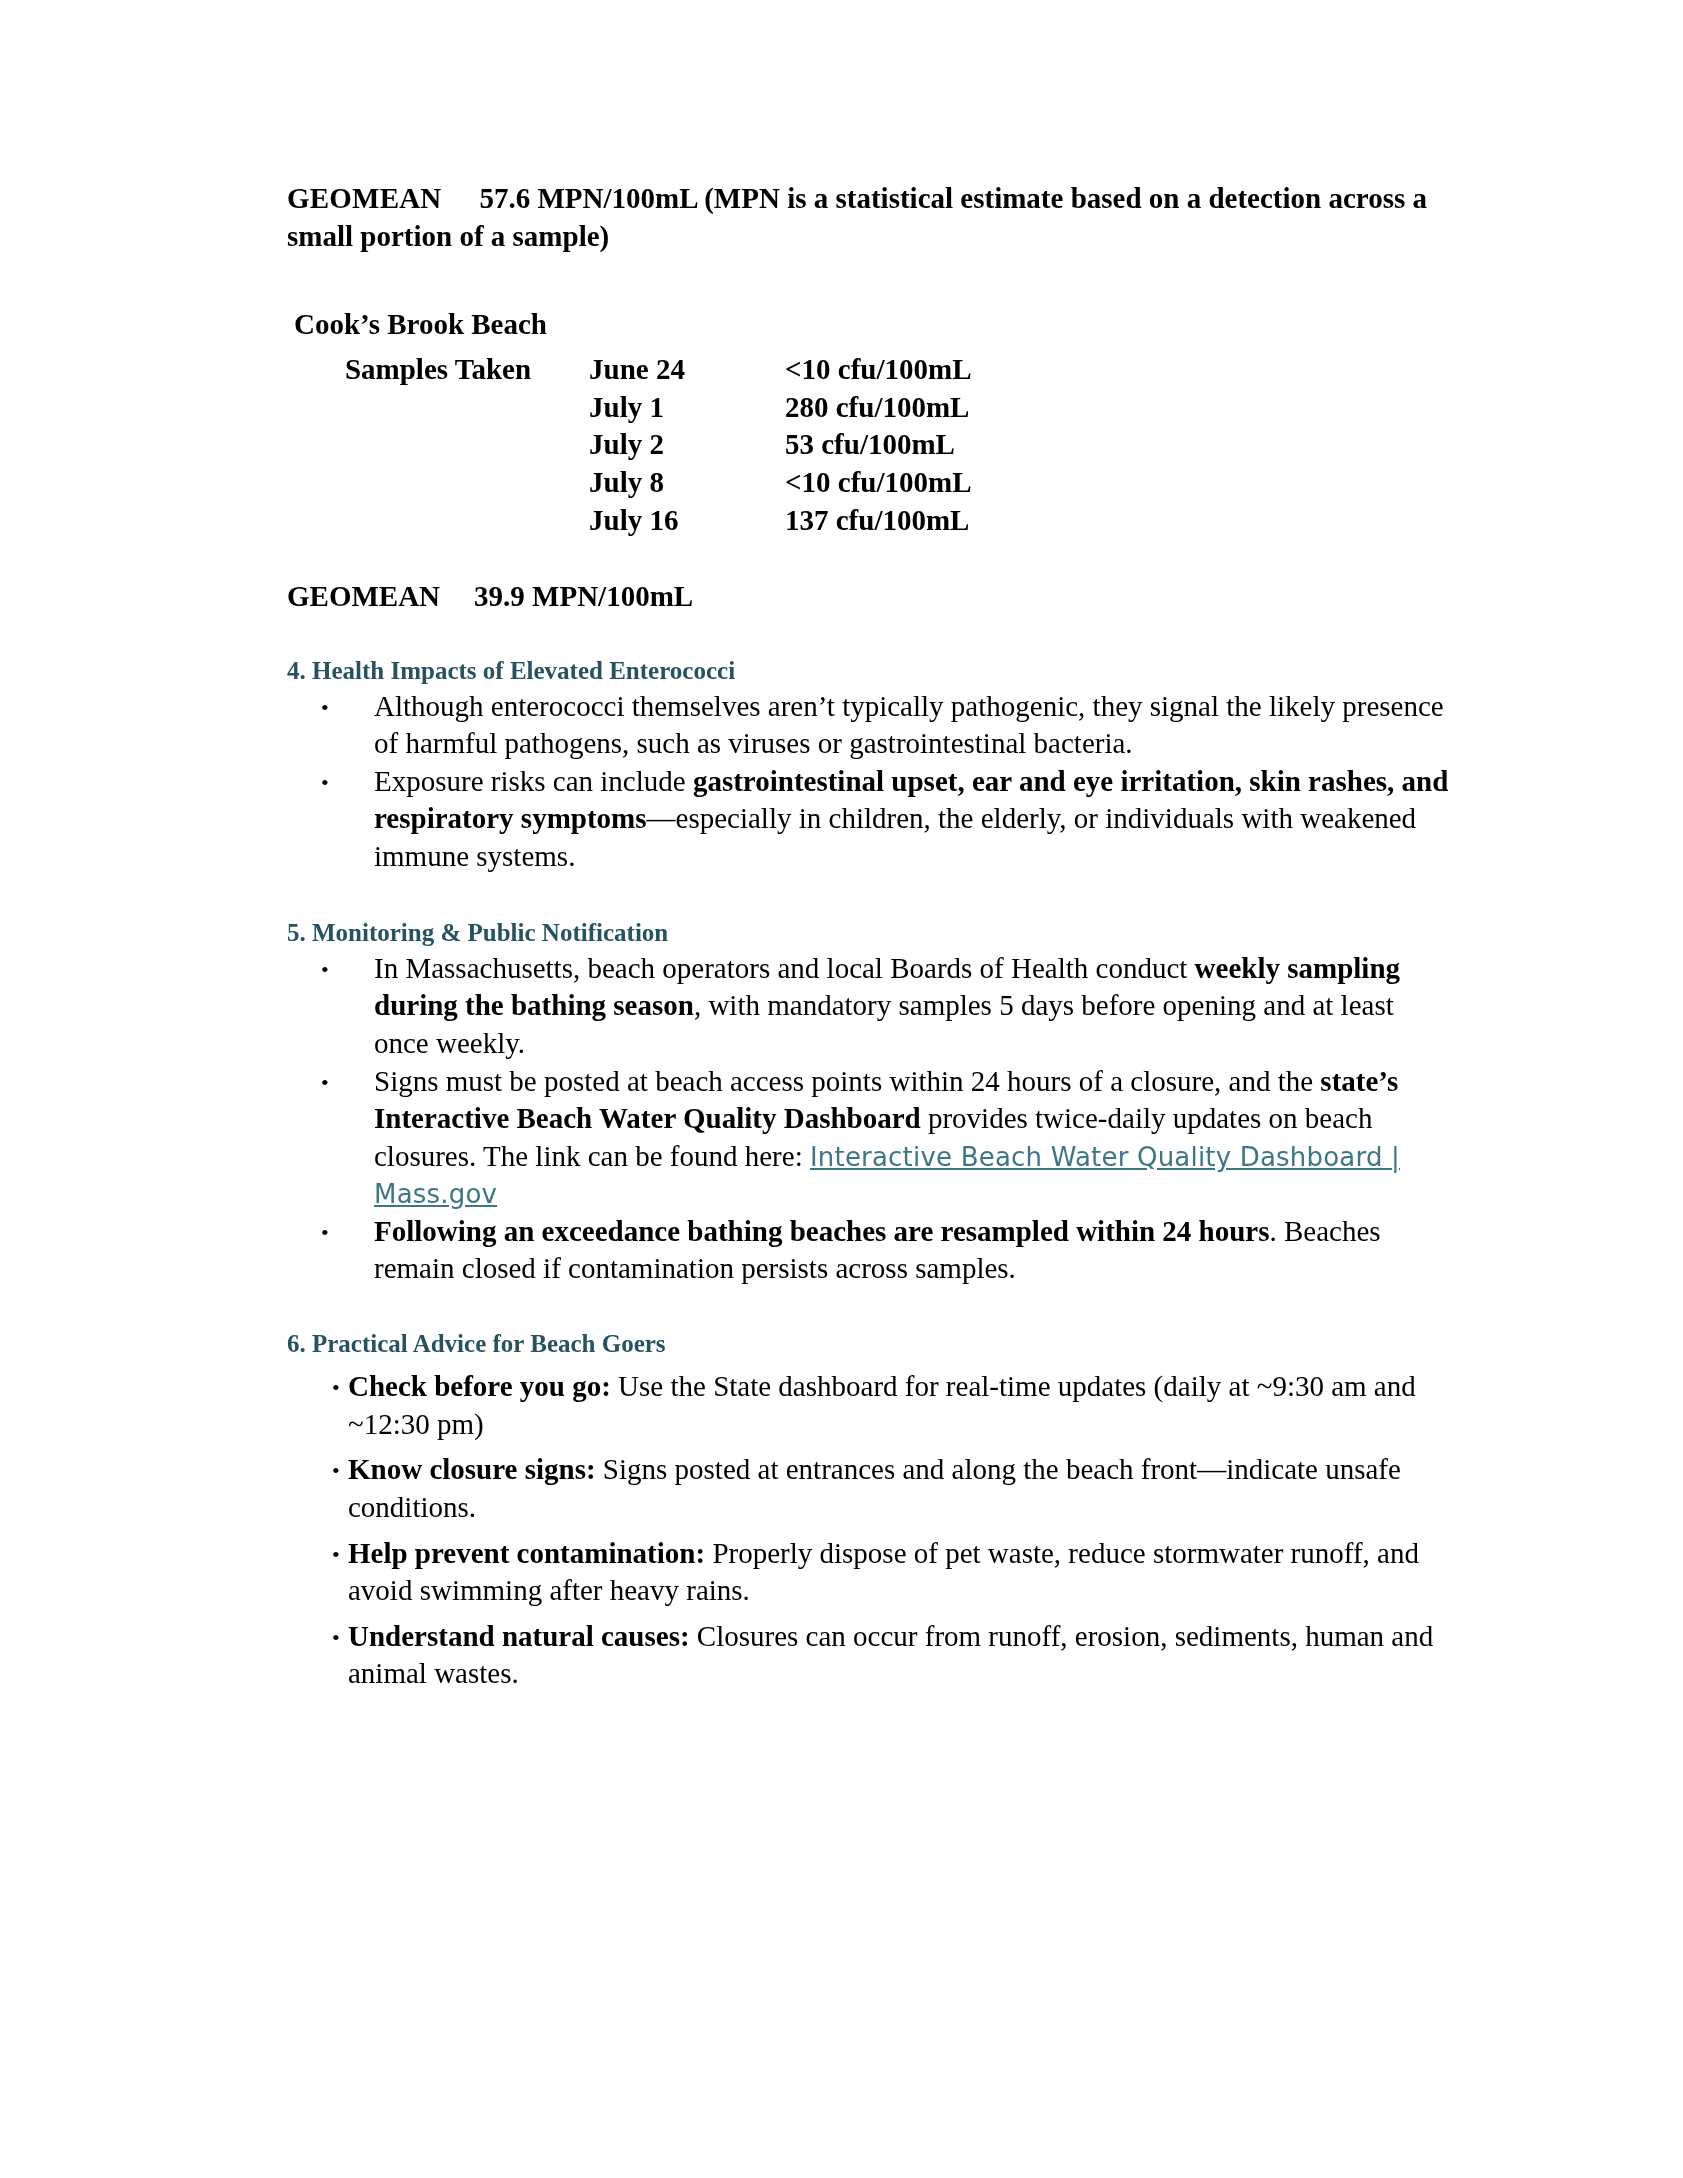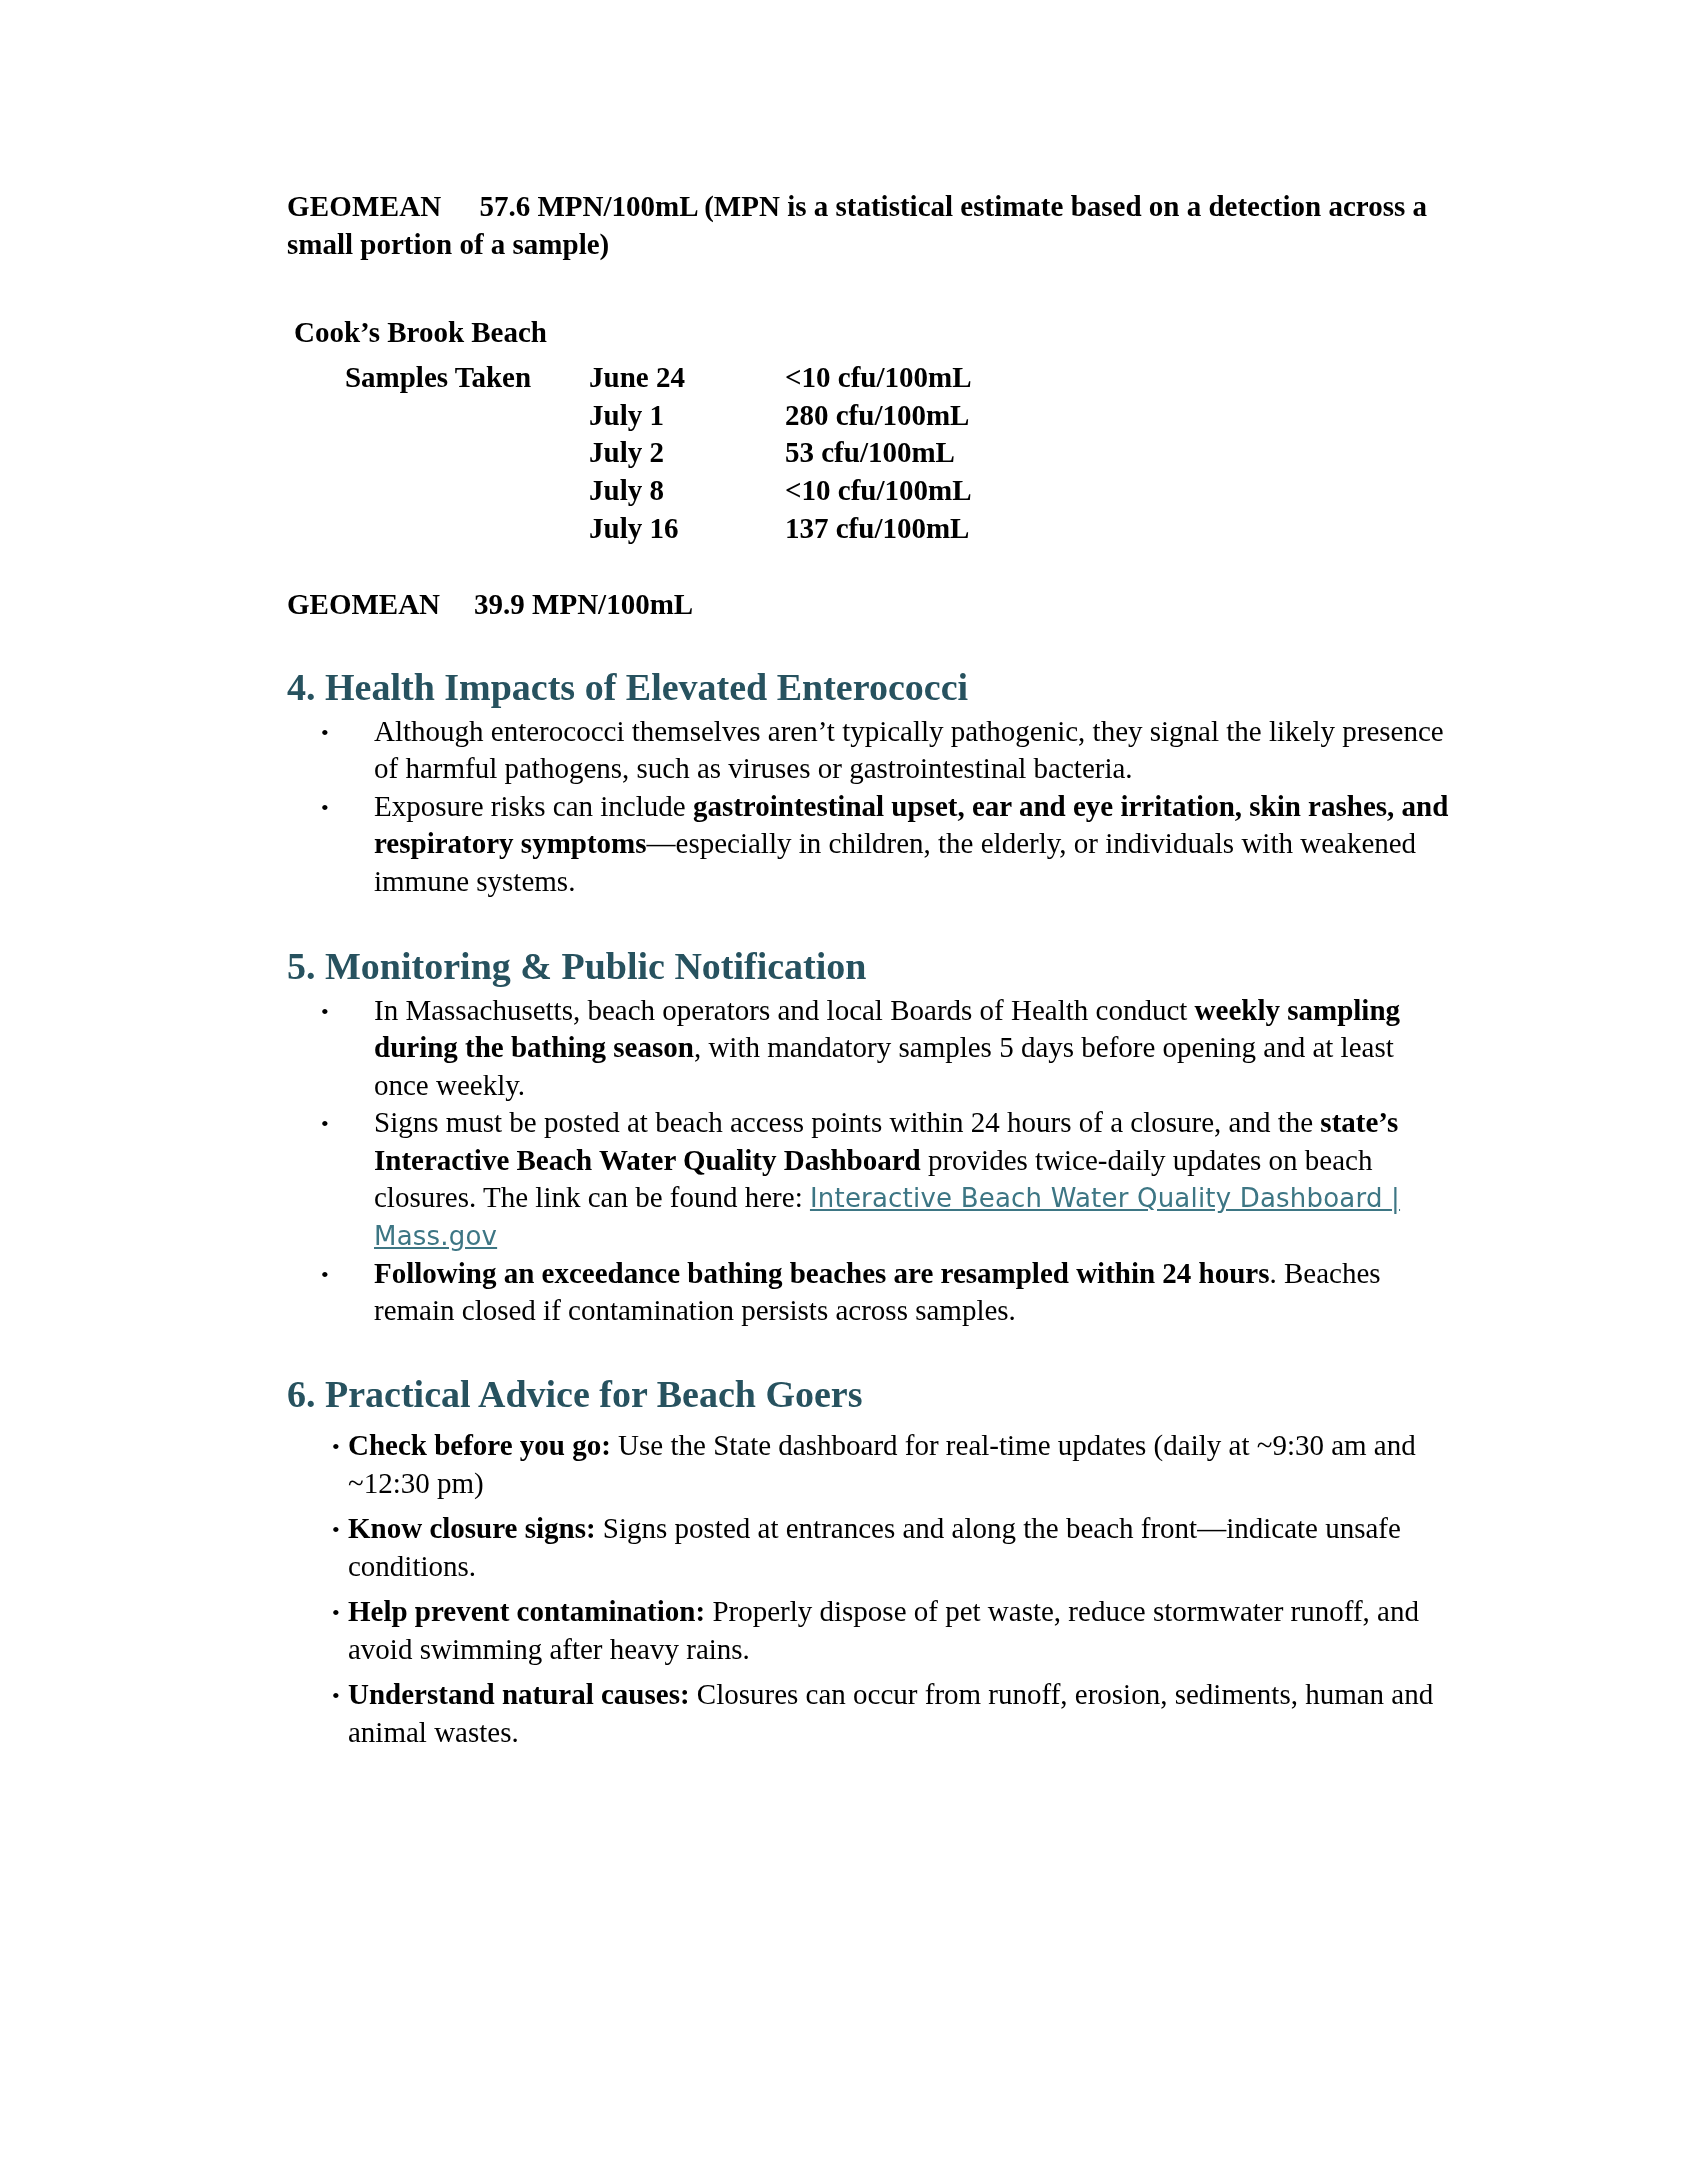--- a/index.html
+++ b/index.html
@@ -19,21 +19,21 @@
     position: absolute;
     left: 0; top: 0;
     width: 1683px;
     height: 2178px;
     background: #ffffff;
   }
   
   .content {
     position: absolute;
     left: 287px;
-    top: 188px;
+    top: 180px;
     width: 1168px;
   }
   .b { font-weight: bold; }
 
   
   .geomean-top {
     font-weight: bold;
     font-size: 29px;
     line-height: 1.30;
     margin: 0;
@@ -71,21 +71,21 @@
   .geomean-bottom {
     font-weight: bold;
     font-size: 29px;
     line-height: 1.30;
     margin: 0;
   }
   .gm-gap2 { display: inline-block; width: 34px; }
 
   
   .section-heading {
-    font-size: 38px;
+    font-size: 25px;
     font-weight: bold;
     color: #27525F;
     line-height: 1.30;
     margin: 0;
   }
   .heading-gap-before { height: 42px; }
   .heading-gap-before-small { height: 40px; }
 
   
   .bullet-list { margin: 0; padding: 0; }

